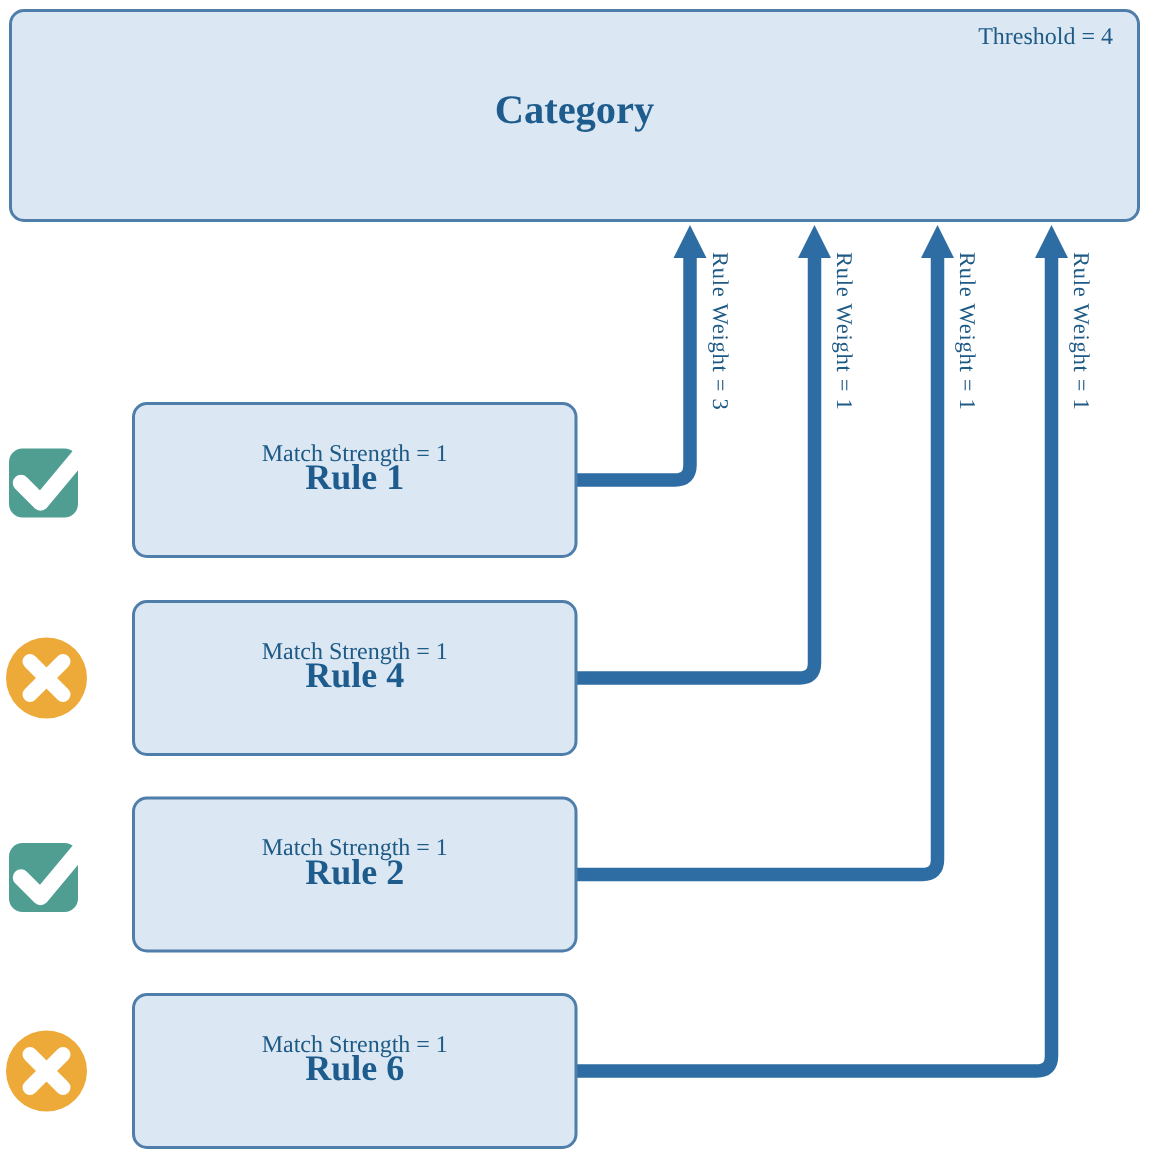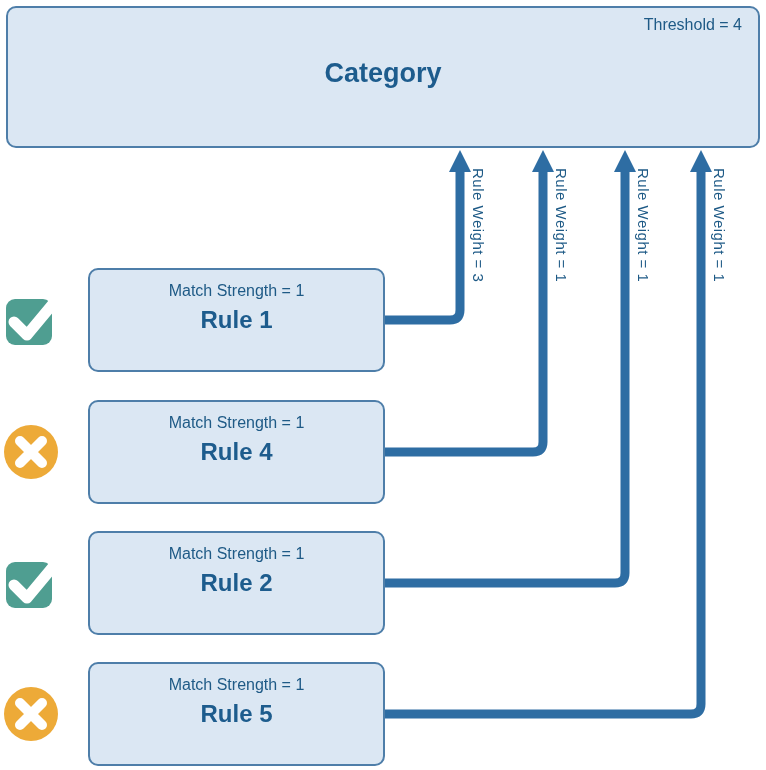--- a/index.html
+++ b/index.html
@@ -7,20 +7,21 @@
     padding: 0;
     background: #ffffff;
     font-family: "Liberation Sans", sans-serif;
   }
   .canvas {
     position: relative;
     width: 766px;
     height: 770px;
     background: #ffffff;
     overflow: hidden;
+    font-family: Liberation Serif, serif;
   }
   .box {
     position: absolute;
     background: #dbe7f3;
     border: 2px solid #4e7ea9;
     border-radius: 10px;
     box-sizing: border-box;
   }
   .category-box {
     left: 6px;
@@ -45,21 +46,21 @@
     font-weight: bold;
     color: #1d5c8d;
   }
   .rule-box {
     left: 88px;
     width: 297px;
     height: 104px;
   }
   .rule-box .match-label {
     position: absolute;
-    top: 12px;
+    top: 24px;
     left: 0;
     width: 100%;
     text-align: center;
     font-size: 16px;
     color: #1e5a86;
   }
   .rule-box .rule-title {
     position: absolute;
     top: 36px;
     left: 0;
@@ -157,16 +158,16 @@
   </div>
 
   <div class="status-icon" style="top:684px">
     <svg viewBox="0 0 60 60" width="60" height="60" xmlns="http://www.w3.org/2000/svg">
       <circle cx="29" cy="30" r="27" fill="#edaa38"></circle>
       <path d="M 18 19 L 40 41 M 40 19 L 18 41" fill="none" stroke="#ffffff" stroke-width="10" stroke-linecap="round"></path>
     </svg>
   </div>
   <div class="box rule-box" style="top:662px">
     <div class="match-label">Match Strength = 1</div>
-    <div class="rule-title">Rule 5</div>
+    <div class="rule-title">Rule 6</div>
   </div>
 
 </div>
 
 </body></html>

